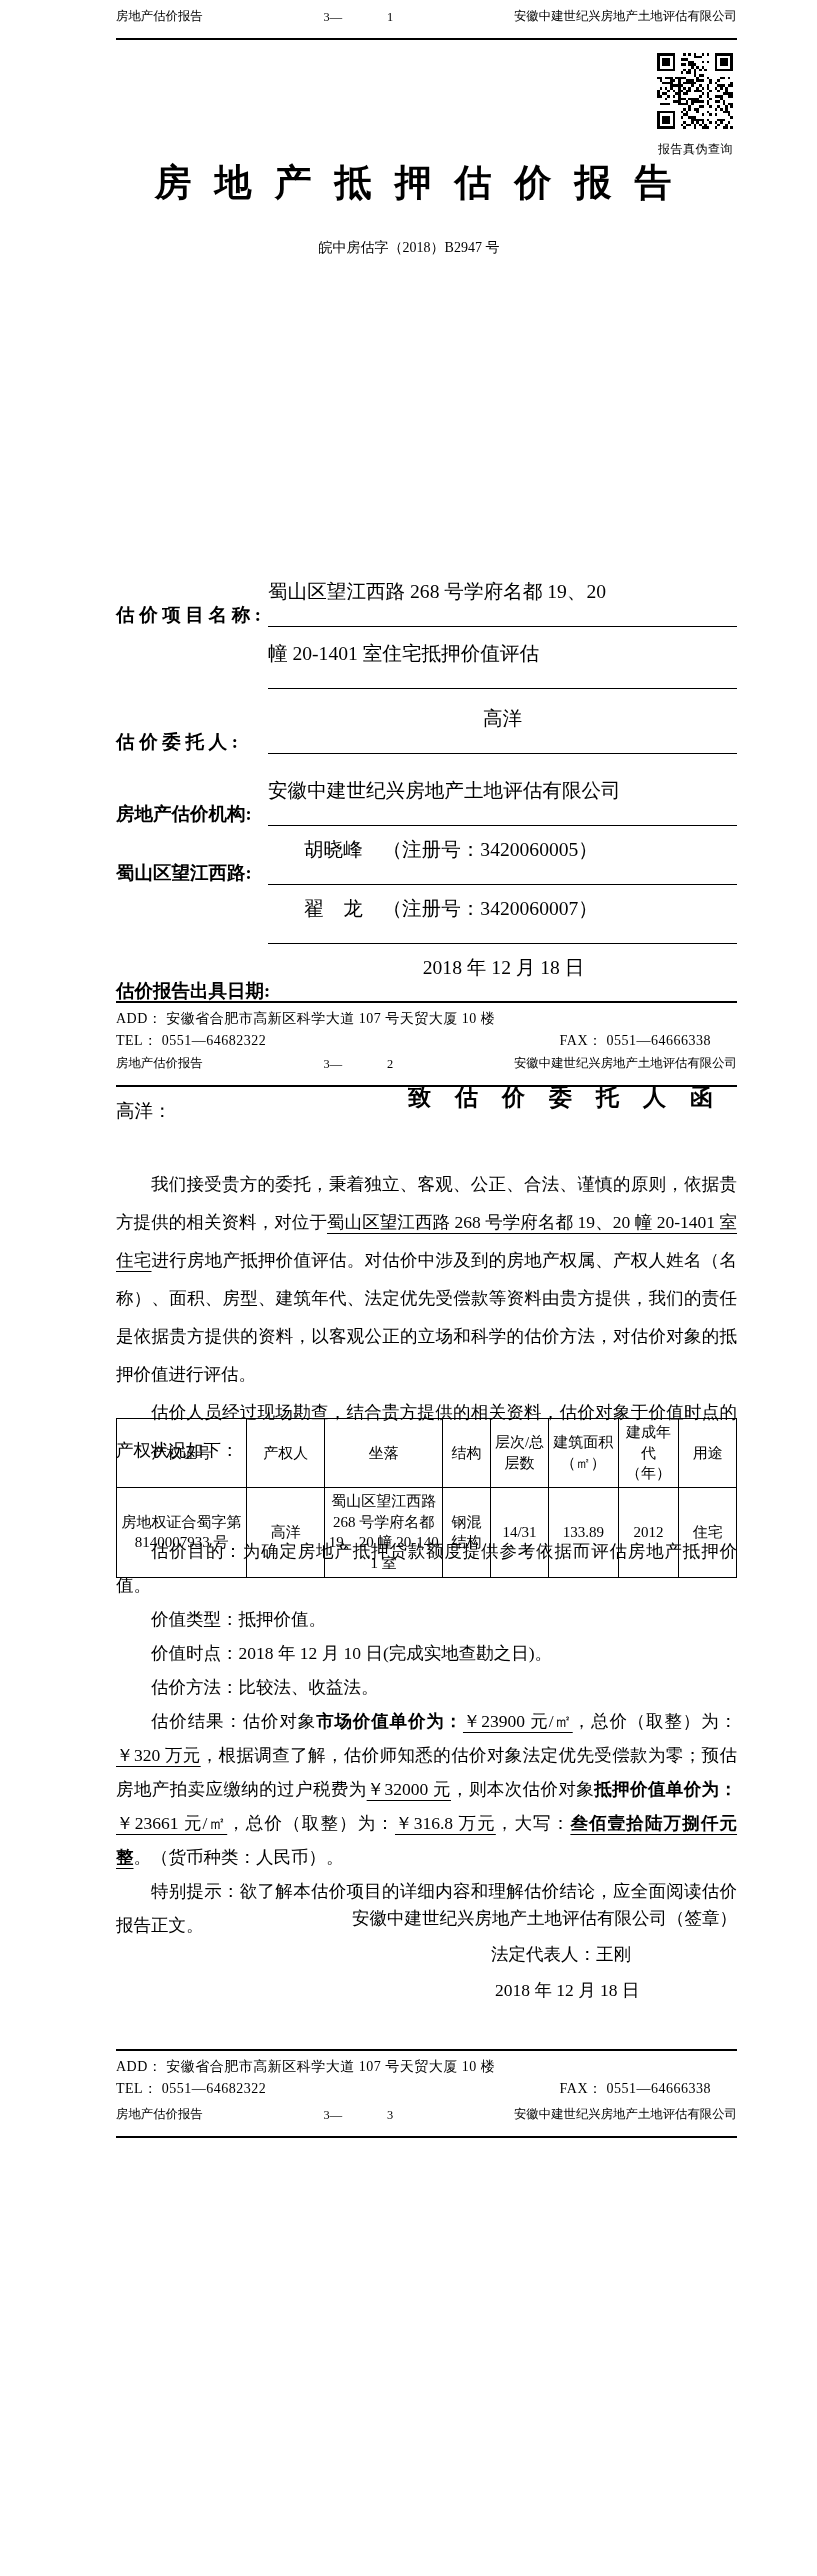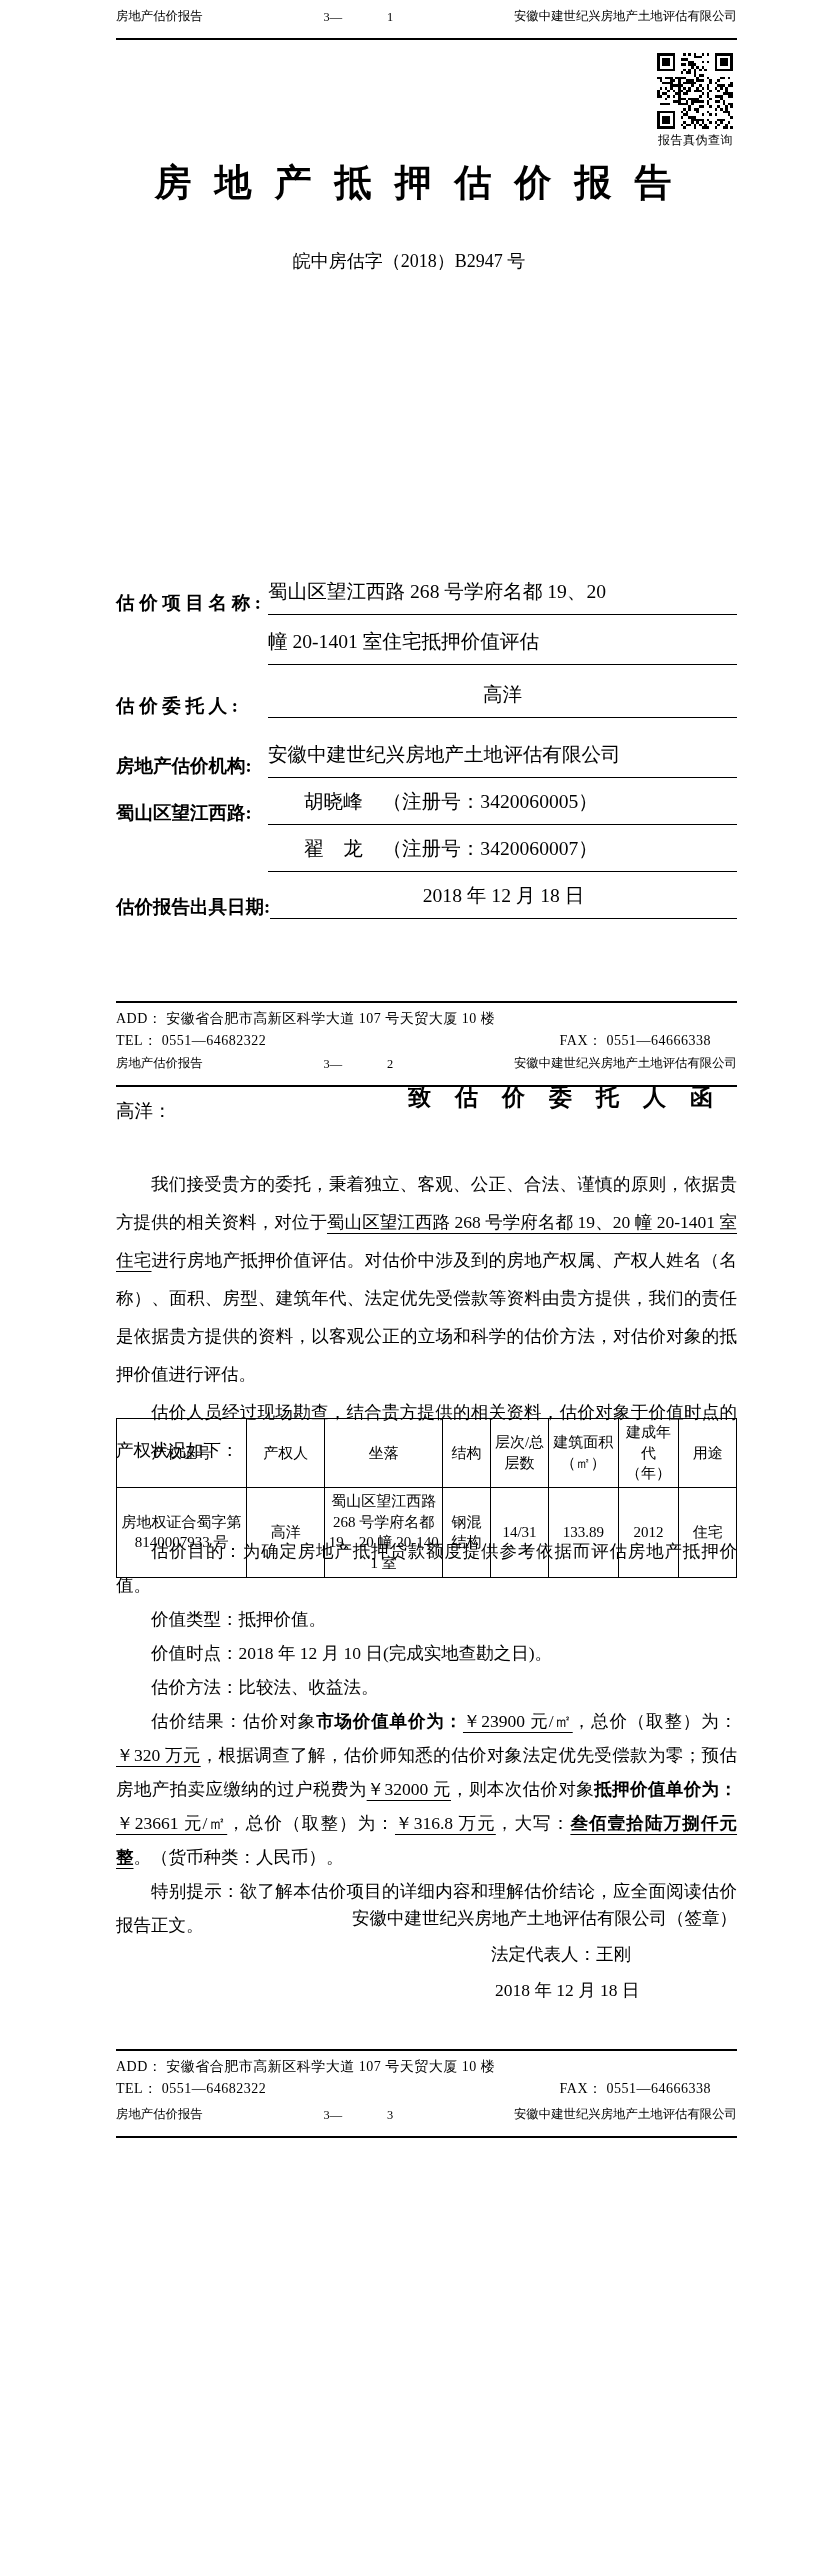--- a/index.html
+++ b/index.html
@@ -9,31 +9,31 @@
 
   
   .runhead{display:flex;justify-content:space-between;align-items:flex-end;
            font-size:12.4px;border-bottom:2.1px solid #000;padding-bottom:13px;}
   .pg{display:flex;gap:45px;}
   .ph1{top:8.2px;} .ph2{top:1055px;} .ph3{top:2106px;}
 
   
   .qrwrap{position:absolute;right:84px;top:53px;width:77px;text-align:center;}
   .qrwrap svg{display:block;width:76px;height:76px;shape-rendering:crispEdges;}
-  .qrcap{font-size:12px;margin-top:3px;letter-spacing:0.5px;white-space:nowrap;}
+  .qrcap{font-size:12px;margin-top:12px;letter-spacing:0.5px;white-space:nowrap;}
 
   
   .title{position:absolute;left:0;right:0;top:158px;margin:0;text-align:center;
          font-size:37px;font-weight:bold;letter-spacing:23px;padding-left:31px;}
-  .docnum{position:absolute;left:0;right:0;top:249px;text-align:center;font-size:18px;}
+  .docnum{position:absolute;left:0;right:0;top:239px;text-align:center;font-size:14px;}
 
   .fields{top:578px;}
   .frow{display:flex;align-items:flex-end;}
   .lbl{font-weight:bold;font-size:18.5px;flex:0 0 152px;white-space:nowrap;}
-  .val{flex:1;border-bottom:1.5px solid #000;padding-bottom:9px;font-size:19.6px;min-height:25px;}
+  .val{flex:1;border-bottom:1.5px solid #000;padding-bottom:21px;font-size:19.6px;min-height:25px;}
   .val.center{text-align:center;}
   .val.pad1{padding-left:36px;}
   .m26{margin-top:13.4px}.m30{margin-top:15.5px}.m44{margin-top:23px}
   .m20{margin-top:10.3px}.m18{margin-top:9.3px}
 
   
   .pfoot .rule{border-top:2.1px solid #000;height:0;}
   .pfoot .addr{font-size:14px;margin-top:7.2px;letter-spacing:0.5px;}
   .pfoot .telrow{display:flex;justify-content:space-between;font-size:14px;
                  margin-top:4.1px;letter-spacing:0.5px;padding-right:26px;}

